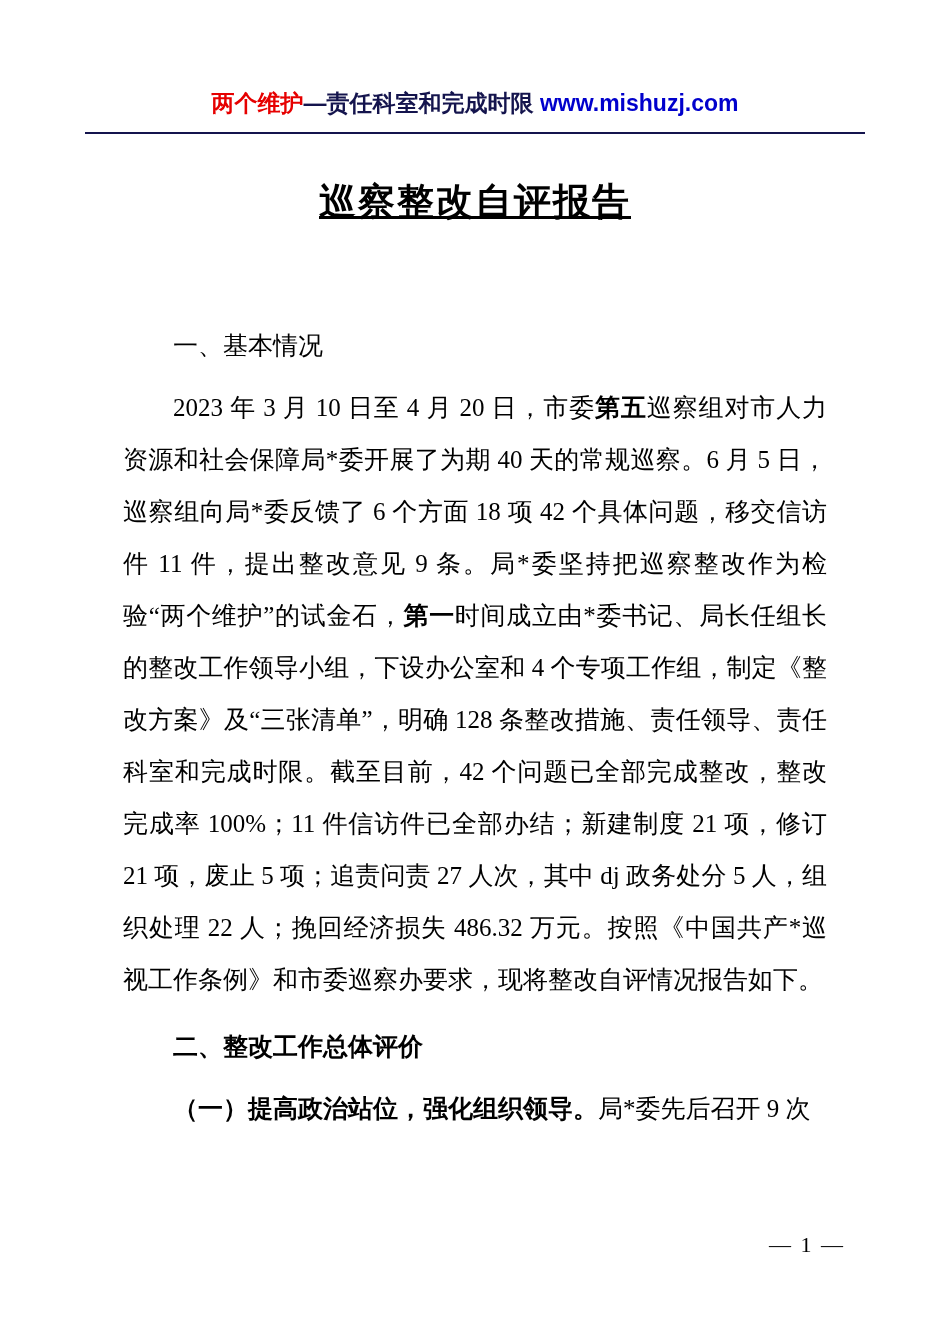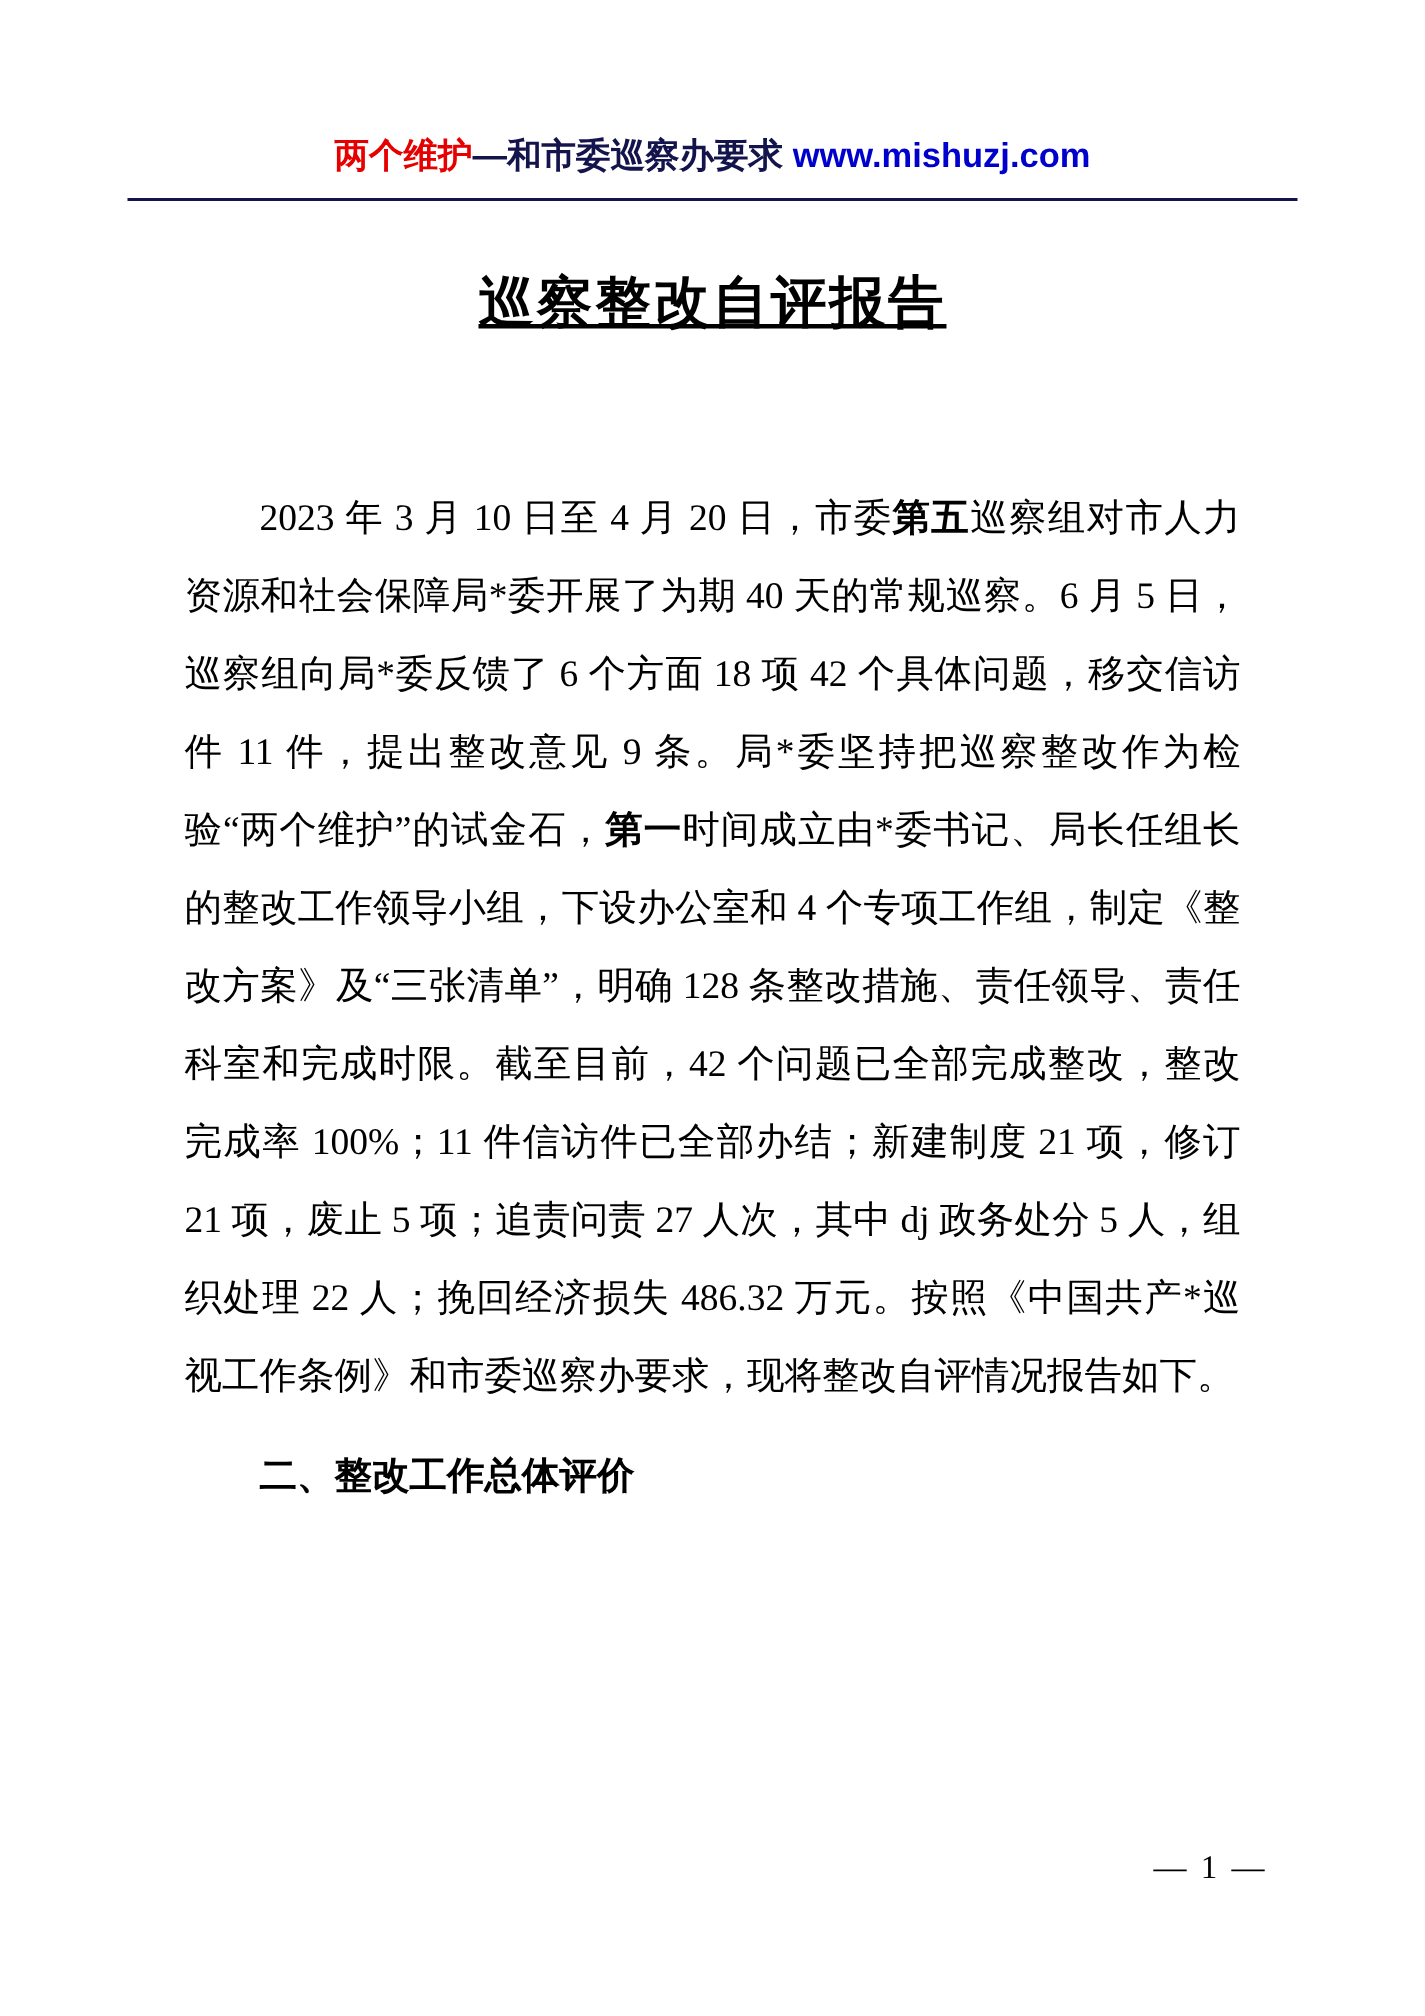--- a/index.html
+++ b/index.html
@@ -83,31 +83,33 @@
     font-size: 22px;
     letter-spacing: 2px;
     color: #000;
   }
 </style>
 </head>
 <body>
 
 <div class="page">
 
-  <div class="site-header"><span class="brand">两个维护</span><span class="tagline">—和市委巡察办要求 </span><a class="site-url" href="#">www.mishuzj.com</a></div>
+  <div class="site-header"><span class="brand">两个维护</span><span class="tagline">—责任科室和完成时限 </span><a class="site-url" href="#">www.mishuzj.com</a></div>
 
   <hr class="header-rule">
 
   <h1 class="doc-title">巡察整改自评报告</h1>
 
   <div class="doc-body">
 
+    <p class="heading">一、基本情况</p>
 
     <p class="para"><span class="run">2023 年 3 月 10 日至 4 月 20 日，市委</span><span class="run-bold">第五</span><span class="run">巡察组对市人力资源和社会保障局*委开展了为期 40 天的常规巡察。6 月 5 日，巡察组向局*委反馈了 6 个方面 18 项 42 个具体问题，移交信访件 11 件，提出整改意见 9 条。局*委坚持把巡察整改作为检验“两个维护”的试金石，</span><span class="run-bold">第一</span><span class="run">时间成立由*委书记、局长任组长的整改工作领导小组，下设办公室和 4 个专项工作组，制定《整改方案》及“三张清单”，明确 128 条整改措施、责任领导、责任科室和完成时限。截至目前，42 个问题已全部完成整改，整改完成率 100%；11 件信访件已全部办结；新建制度 21 项，修订 21 项，废止 5 项；追责问责 27 人次，其中 dj 政务处分 5 人，组织处理 22 人；挽回经济损失 486.32 万元。按照《中国共产*巡视工作条例》和市委巡察办要求，现将整改自评情况报告如下。</span></p>
 
     <p class="heading heading-bold">二、整改工作总体评价</p>
 
+    <p class="para"><span class="run-bold-hei">（一）提高政治站位，强化组织领导。</span><span class="run">局*委先后召开 9 次</span></p>
 
   </div>
 
   <div class="page-footer">— 1 —</div>
 
 </div>
 
 </body></html>

